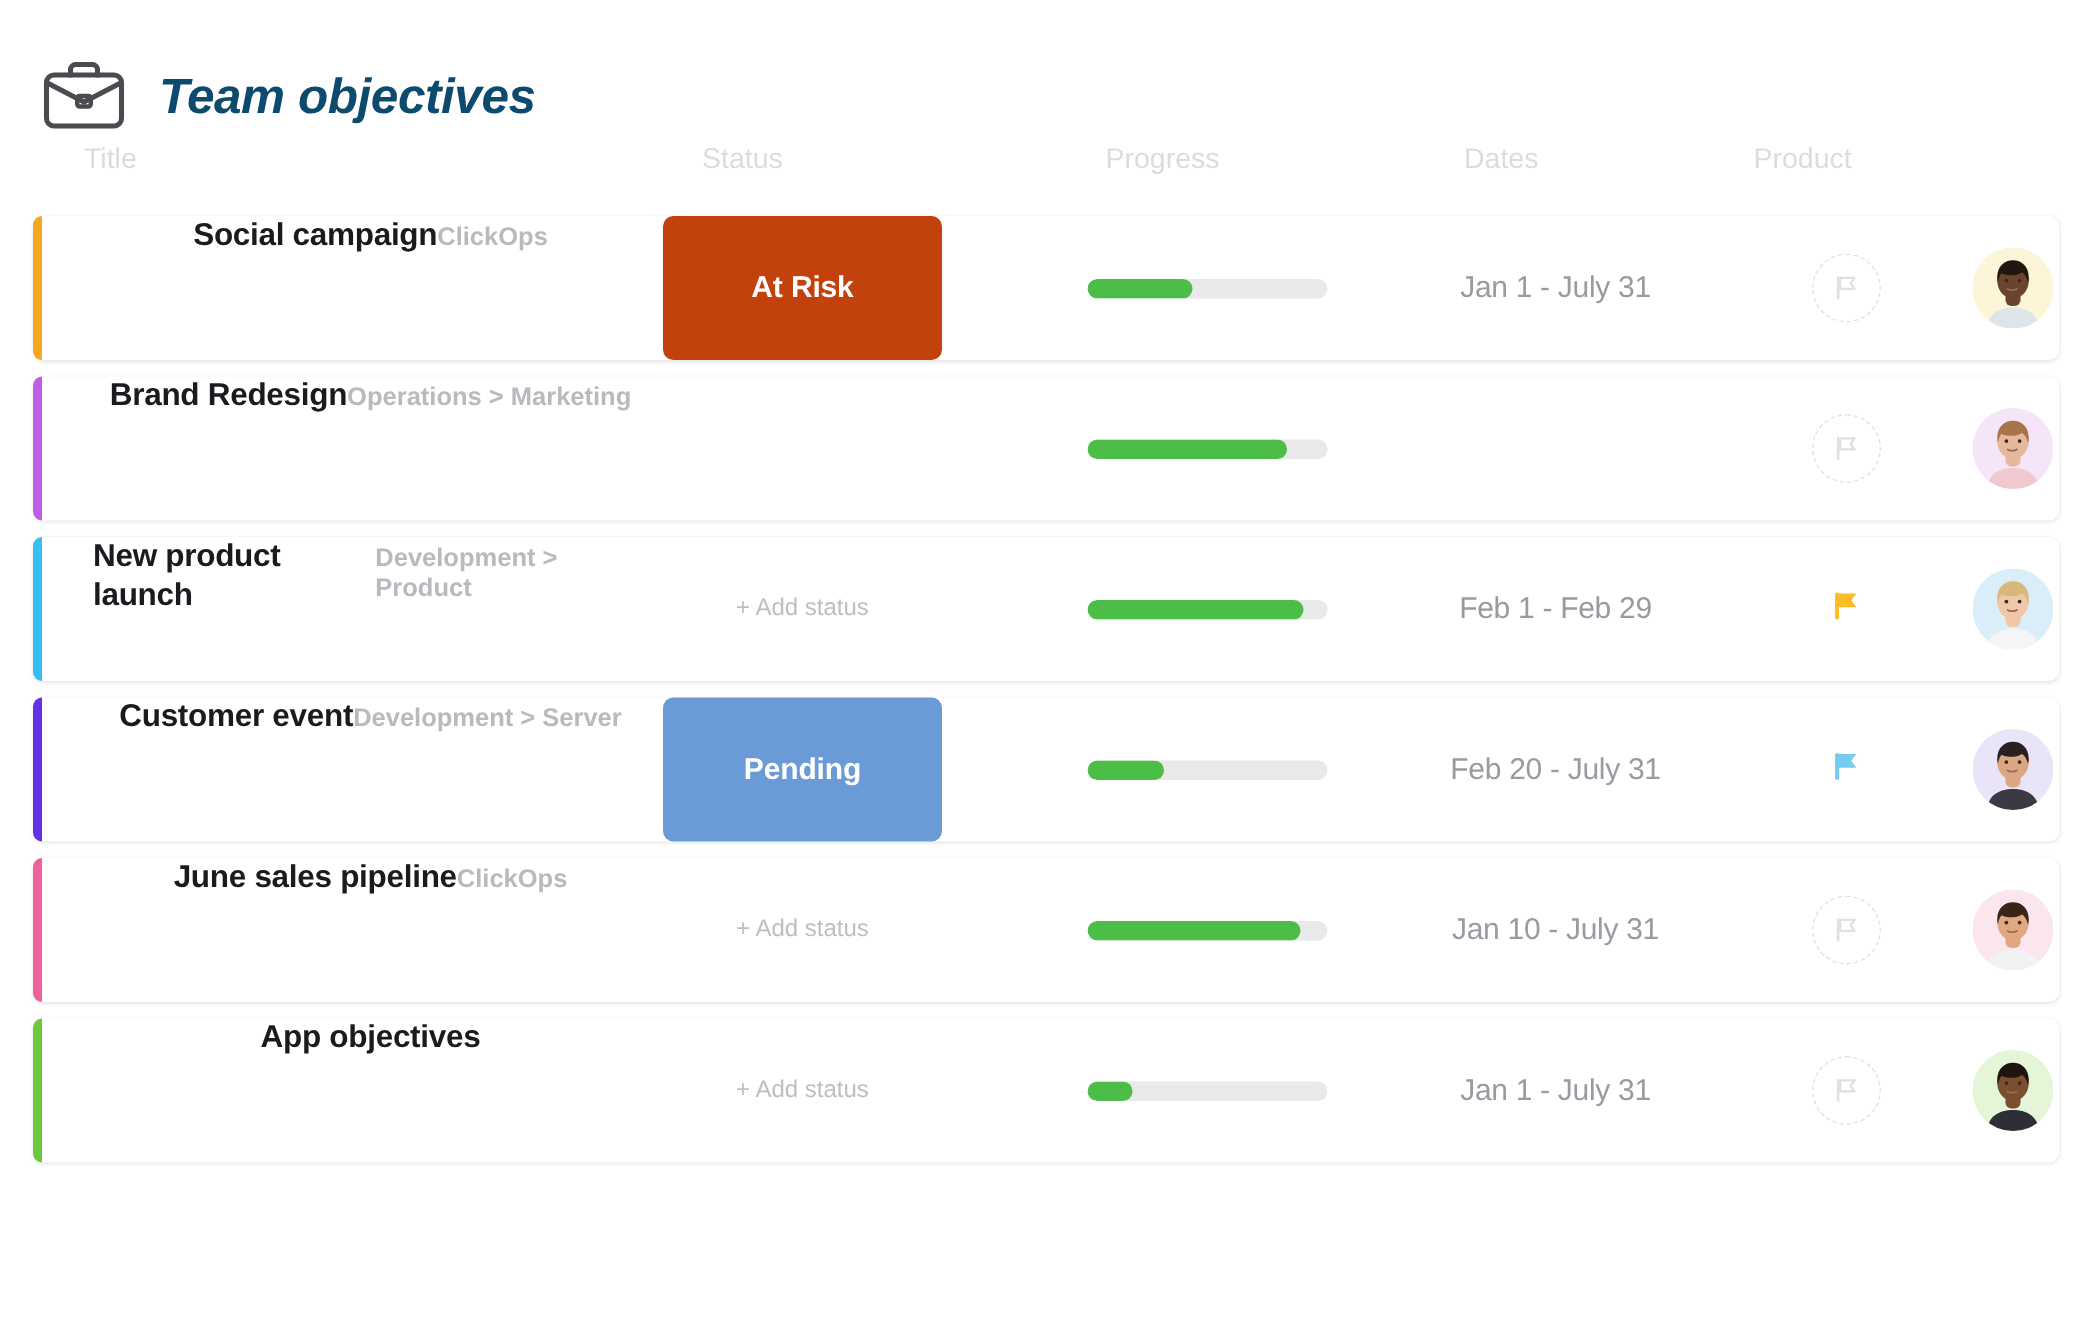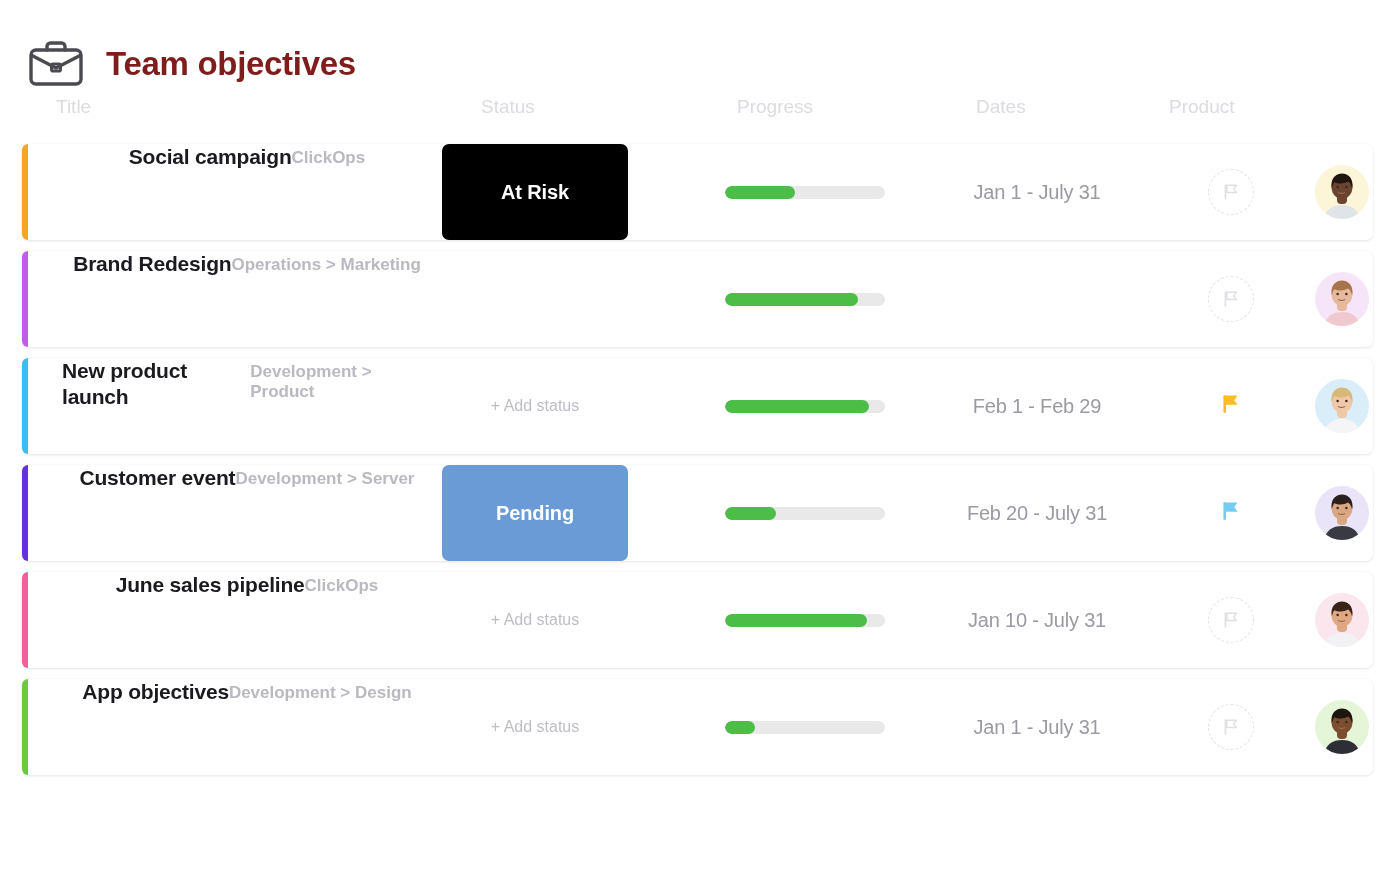--- a/index.html
+++ b/index.html
@@ -12,33 +12,33 @@
 
   .page { position: relative; width: 1400px; height: 881px; }
 
   
   .header {
     display: flex; align-items: center; gap: 22px;
     padding: 30px 0 0 28px; height: 96px;
   }
   .briefcase-icon { width: 56px; height: 52px; display: block; flex: none; }
   .page-title {
-    font-size: 33px; font-weight: bold; color: #7f1d1d;
-    letter-spacing: -0.3px; line-height: 1;
+    font-size: 33px; font-weight: bold; color: #0c4a6e;
+    letter-spacing: -0.3px; line-height: 1; font-style: italic;
   }
 
   
   .col-headers { position: relative; height: 48px; }
   .col-headers .col-label {
     position: absolute; top: 0;
     font-size: 19px; color: #dcdce0; font-weight: normal;
     white-space: nowrap;
   }
   .col-title    { left: 56px; }
-  .col-status   { left: 481px; }
+  .col-status   { left: 468px; }
   .col-progress { left: 737px; }
   .col-dates    { left: 976px; }
   .col-priority { left: 1169px; }
 
   
   .rows { position: relative; padding-left: 22px; }
 
   .row {
     position: relative;
     width: 1351px; height: 96px;
@@ -170,21 +170,21 @@
   </div>
 
   <div class="rows" id="rows-container">
       <div class="row">
         <div class="accent" style="background:#f5a623"></div>
         <div class="cell-title">
           <div class="row-title">Social campaign</div>
           <div class="row-subtitle">ClickOps</div>
         </div>
         <div class="cell-status">
-          <div class="status-badge" style="background:#000000">At Risk</div>
+          <div class="status-badge" style="background:#c2410c">At Risk</div>
         </div>
         <div class="cell-progress">
           <div class="progress-track">
             <div class="progress-fill" style="width:44%"></div>
           </div>
         </div>
         <div class="cell-dates">Jan 1 - July 31</div>
         <div class="cell-priority">
           <div class="flag-placeholder">
             <svg class="flag-icon" width="22" height="22" viewBox="0 0 22 22" xmlns="http://www.w3.org/2000/svg">
@@ -349,21 +349,20 @@
               <circle cx="31.4" cy="22" r="1.25" fill="#3a2a22"></circle>
               <path d="M23.4 27.6c1.1 1.1 5.1 1.1 6.2 0" stroke="#9a6a52" stroke-width="1.2" fill="none" stroke-linecap="round"></path>
             </svg>
           </span>
         </div>
       </div>
       <div class="row">
         <div class="accent" style="background:#6cc93c"></div>
         <div class="cell-title">
           <div class="row-title">App objectives</div>
-          <div class="row-subtitle">Development &gt; Design</div>
         </div>
         <div class="cell-status">
           <div class="status-empty">+ Add status</div>
         </div>
         <div class="cell-progress">
           <div class="progress-track">
             <div class="progress-fill" style="width:19%"></div>
           </div>
         </div>
         <div class="cell-dates">Jan 1 - July 31</div>

